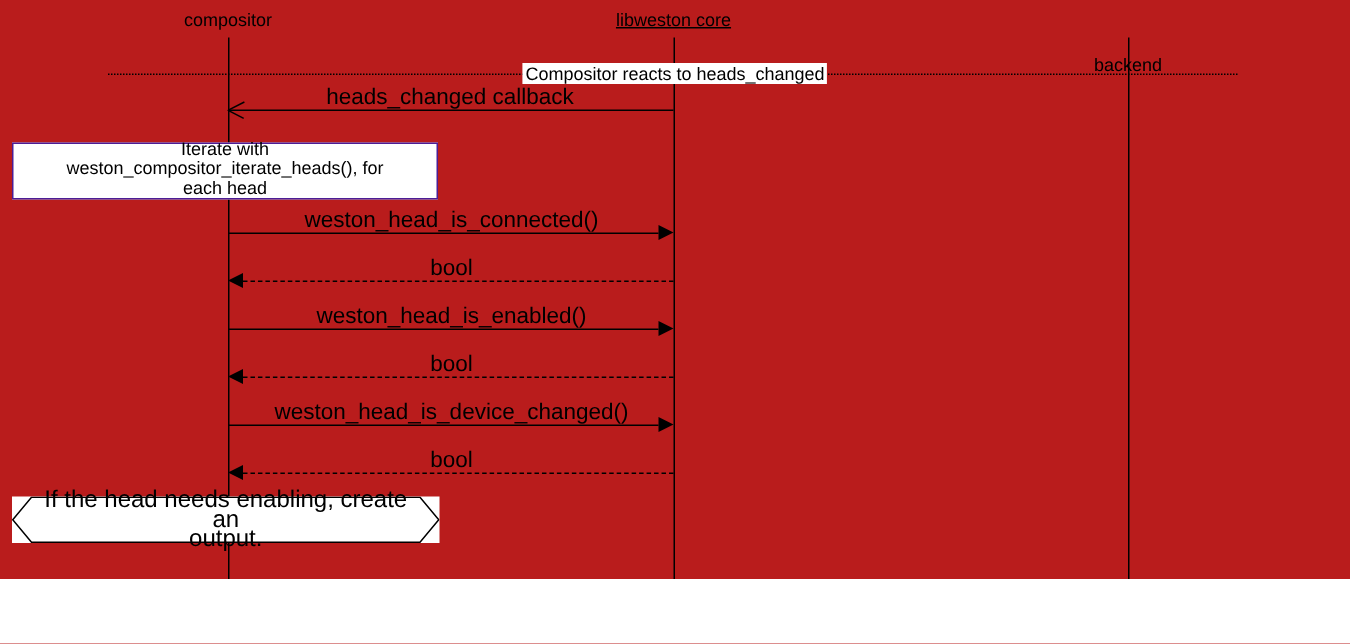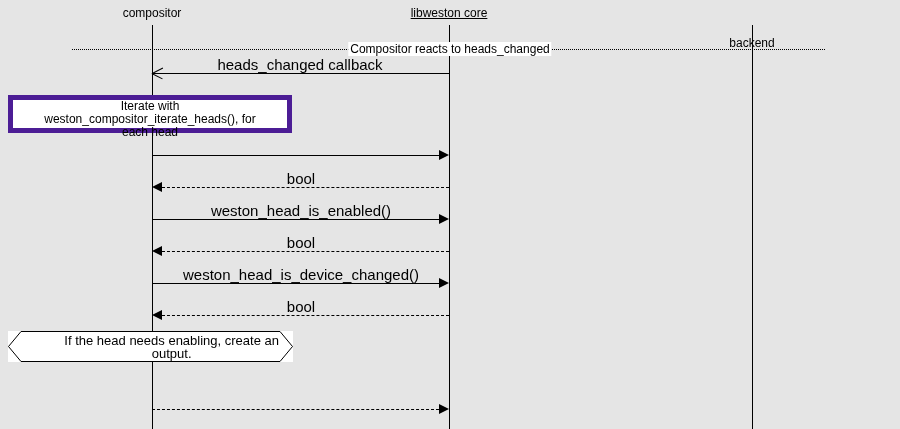--- a/index.html
+++ b/index.html
@@ -8,22 +8,22 @@
     padding: 0;
     background: #ffffff;
   }
   body {
     font-family: "Liberation Sans", sans-serif;
     color: #000000;
   }
   #canvas {
     position: relative;
     width: 900px;
-    height: 429px;
-    background: #e5e5e5;
+    height: 386px;
+    background: #b91c1c;
     overflow: hidden;
   }
   
   .participant-label {
     position: absolute;
     transform: translateX(-50%);
     font-size: 12px;
     line-height: 14px;
     white-space: nowrap;
     color: #000;
@@ -92,39 +92,39 @@
     left: 0; top: 6px;
     width: 12px; height: 0;
     border-top: 1px solid #000000;
     transform-origin: 0 0;
   }
   .head-open-left:before { transform: rotate(-27deg); }
   .head-open-left:after  { transform: rotate(27deg); }
   
   .note-box {
     position: absolute;
-    border: 5px solid #4c1d95;
+    border: 1px solid #4c1d95;
     background: #ffffff;
     box-sizing: border-box;
     text-align: center;
     font-size: 12px;
     line-height: 13px;
     display: flex;
-    align-items: flex-start;
+    align-items: flex-end;
     justify-content: center;
     padding: 0 2px;
     white-space: pre-line;
   }
   
   .hexagon {
     position: absolute;
     background: #ffffff;
     box-sizing: border-box;
     text-align: center;
-    font-size: 13px;
+    font-size: 16px;
     line-height: 13px;
     display: flex;
     align-items: center;
     justify-content: flex-end;
     white-space: pre-line;
   }
   .hexagon .hex-border {
     position: absolute;
     left: 0; top: 0; right: 0; bottom: 0;
     pointer-events: none;
@@ -154,20 +154,21 @@
   <div class="msg-label" style="left:300px; top:73px;">heads_changed callback</div>
   <div class="msg solid" style="left:152px; top:73px; width:297px;"></div>
   <div class="head-open-left" style="left:152px; top:73px;"></div>
 
   <div class="note-box" style="left:8px; top:95px; width:284px; height:38px;">
     <span>Iterate with
 weston_compositor_iterate_heads(), for
 each head</span>
   </div>
 
+  <div class="msg-label" style="left:301px; top:155px;">weston_head_is_connected()</div>
   <div class="msg solid" style="left:152px; top:155px; width:287px;"></div>
   <div class="head-filled-right" style="left:439px; top:155px;"></div>
 
   <div class="msg-label" style="left:301px; top:187px;">bool</div>
   <div class="msg dashed" style="left:162px; top:187px; width:287px;"></div>
   <div class="head-filled-left" style="left:152px; top:187px;"></div>
 
   <div class="msg-label" style="left:301px; top:219px;">weston_head_is_enabled()</div>
   <div class="msg solid" style="left:152px; top:219px; width:287px;"></div>
   <div class="head-filled-right" style="left:439px; top:219px;"></div>

